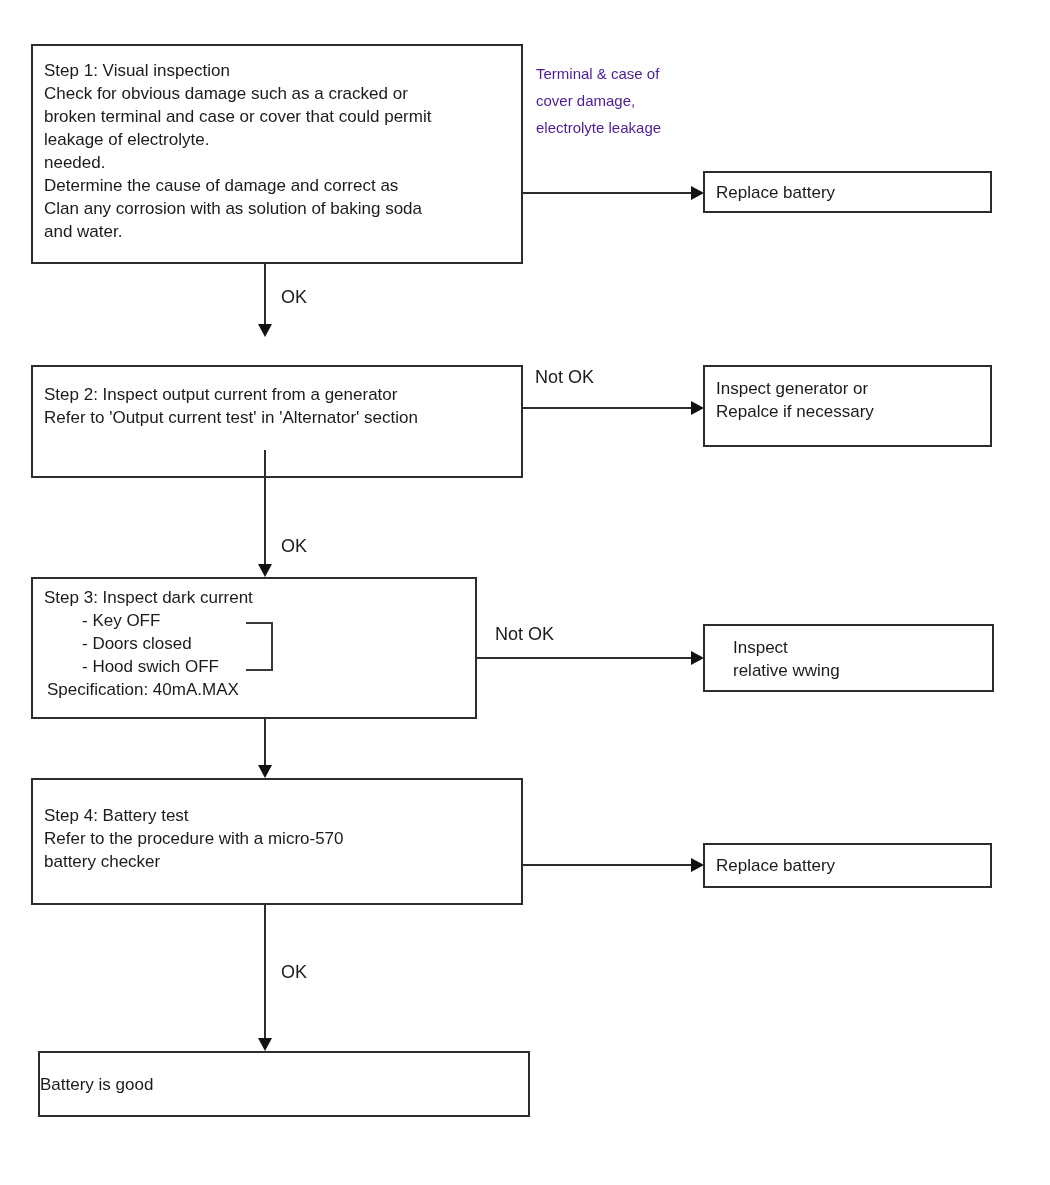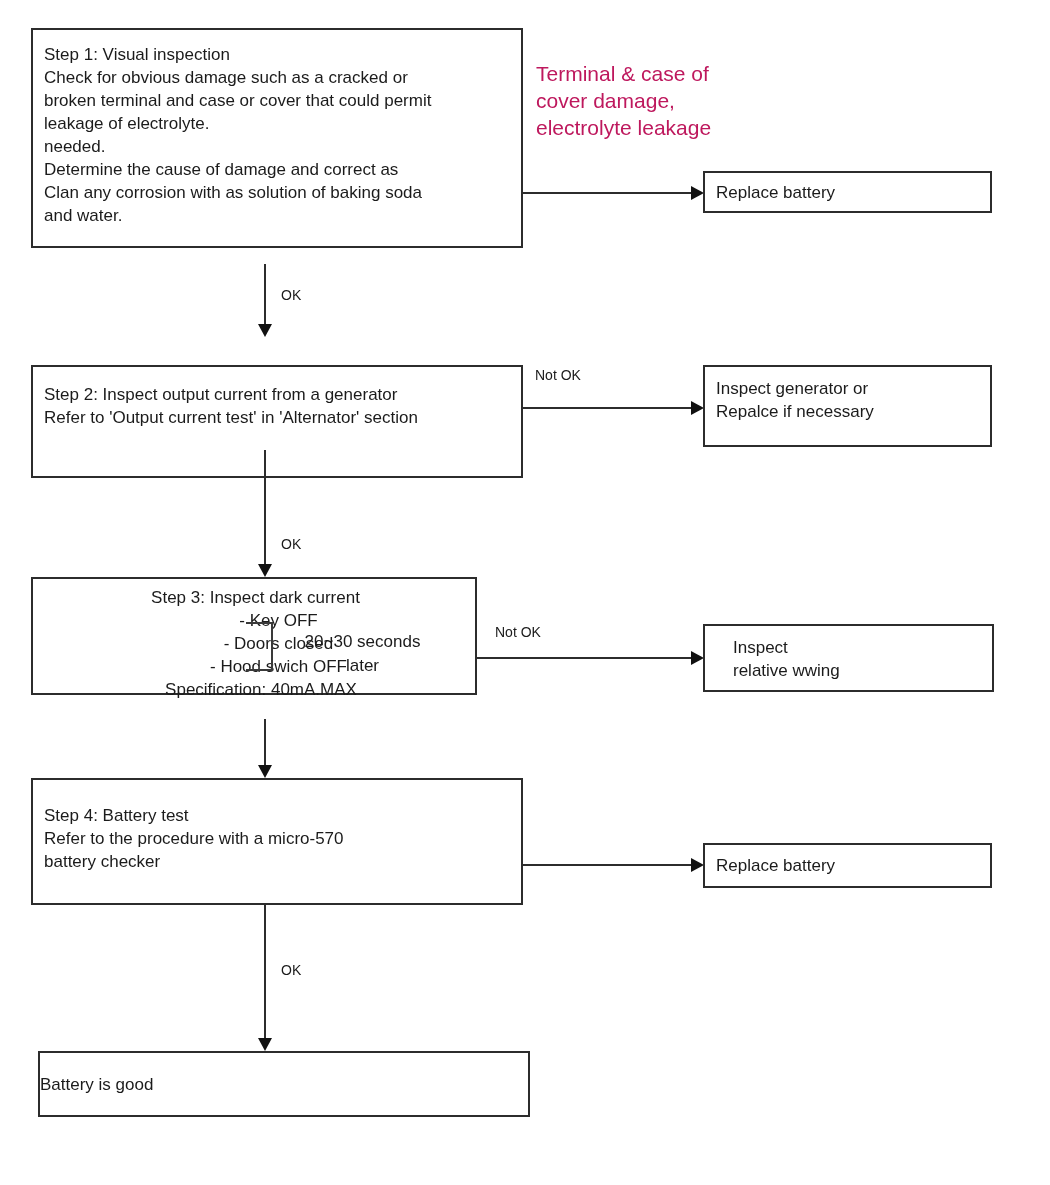--- a/index.html
+++ b/index.html
@@ -48,29 +48,29 @@
   }
   .arr-right {
     position: absolute;
     width: 0; height: 0;
     border-top: 7px solid transparent;
     border-bottom: 7px solid transparent;
     border-left: 13px solid #111111;
   }
   .edge-label {
     position: absolute;
-    font-size: 14px;
+    font-size: 18px;
     color: #1b1b1b;
     white-space: pre;
   }
   .note {
     position: absolute;
-    font-size: 21px;
+    font-size: 15px;
     line-height: 27px;
-    color: #be185d;
+    color: #4c1d95;
   }
   .annotation {
     position: absolute;
     font-size: 17px;
     line-height: 24px;
     text-align: center;
     color: #1b1b1b;
   }
   .center-box {
     display: flex;
@@ -81,21 +81,21 @@
     display: flex;
     flex-direction: column;
     justify-content: center;
   }
 </style>
 </head>
 <body>
 
 <div class="canvas">
 
-  <div class="box pad" style="left:31px; top:28px; width:492px; height:220px; padding-top:13px;">
+  <div class="box pad" style="left:31px; top:44px; width:492px; height:220px; padding-top:13px;">
     <div class="tl">Step 1: Visual inspection</div>
     <div class="tl">Check for obvious damage such as a cracked or</div>
     <div class="tl">broken terminal and case or cover that could permit</div>
     <div class="tl">leakage of electrolyte.</div>
     <div class="tl">needed.</div>
     <div class="tl">Determine the cause of damage and correct as</div>
     <div class="tl">Clan any corrosion with as solution of baking soda</div>
     <div class="tl">and water.</div>
   </div>
 
@@ -127,35 +127,31 @@
 
   <div class="box" style="left:703px; top:365px; width:289px; height:82px; padding-top:10px; padding-left:11px;">
     <div class="tl">Inspect generator or</div>
     <div class="tl">Repalce if necessary</div>
   </div>
 
   <div class="vline" style="left:264px; top:450px; height:116px;"></div>
   <div class="arr-down" style="left:258px; top:564px;"></div>
   <div class="edge-label" style="left:281px; top:536px;">OK</div>
 
-  <div class="box" style="left:31px; top:577px; width:446px; height:118px; padding-top:7px;text-align:center;">
+  <div class="box" style="left:31px; top:577px; width:446px; height:142px; padding-top:7px;">
     <div class="tl pad">Step 3: Inspect dark current</div>
     <div class="tl indent1">- Key OFF</div>
     <div class="tl indent1">- Doors closed</div>
     <div class="tl indent1">- Hood swich OFF</div>
     <div class="tl indent2">Specification: 40mA.MAX</div>
   </div>
 
   <div class="hline" style="left:246px; top:622px; width:27px; background:#3a3a3a;"></div>
   <div class="vline" style="left:271px; top:622px; height:49px; background:#3a3a3a;"></div>
   <div class="hline" style="left:246px; top:669px; width:27px; background:#3a3a3a;"></div>
-  <div class="annotation" style="left:290px; top:630px; width:145px;">
-    <div class="tl">20~30 seconds</div>
-    <div class="tl">later</div>
-  </div>
 
   <div class="edge-label" style="left:495px; top:624px;">Not OK</div>
   <div class="hline" style="left:477px; top:657px; width:214px;"></div>
   <div class="arr-right" style="left:691px; top:651px;"></div>
 
   <div class="box" style="left:703px; top:624px; width:291px; height:68px; padding-top:10px; padding-left:28px;">
     <div class="tl">Inspect</div>
     <div class="tl">relative wwing</div>
   </div>
 

